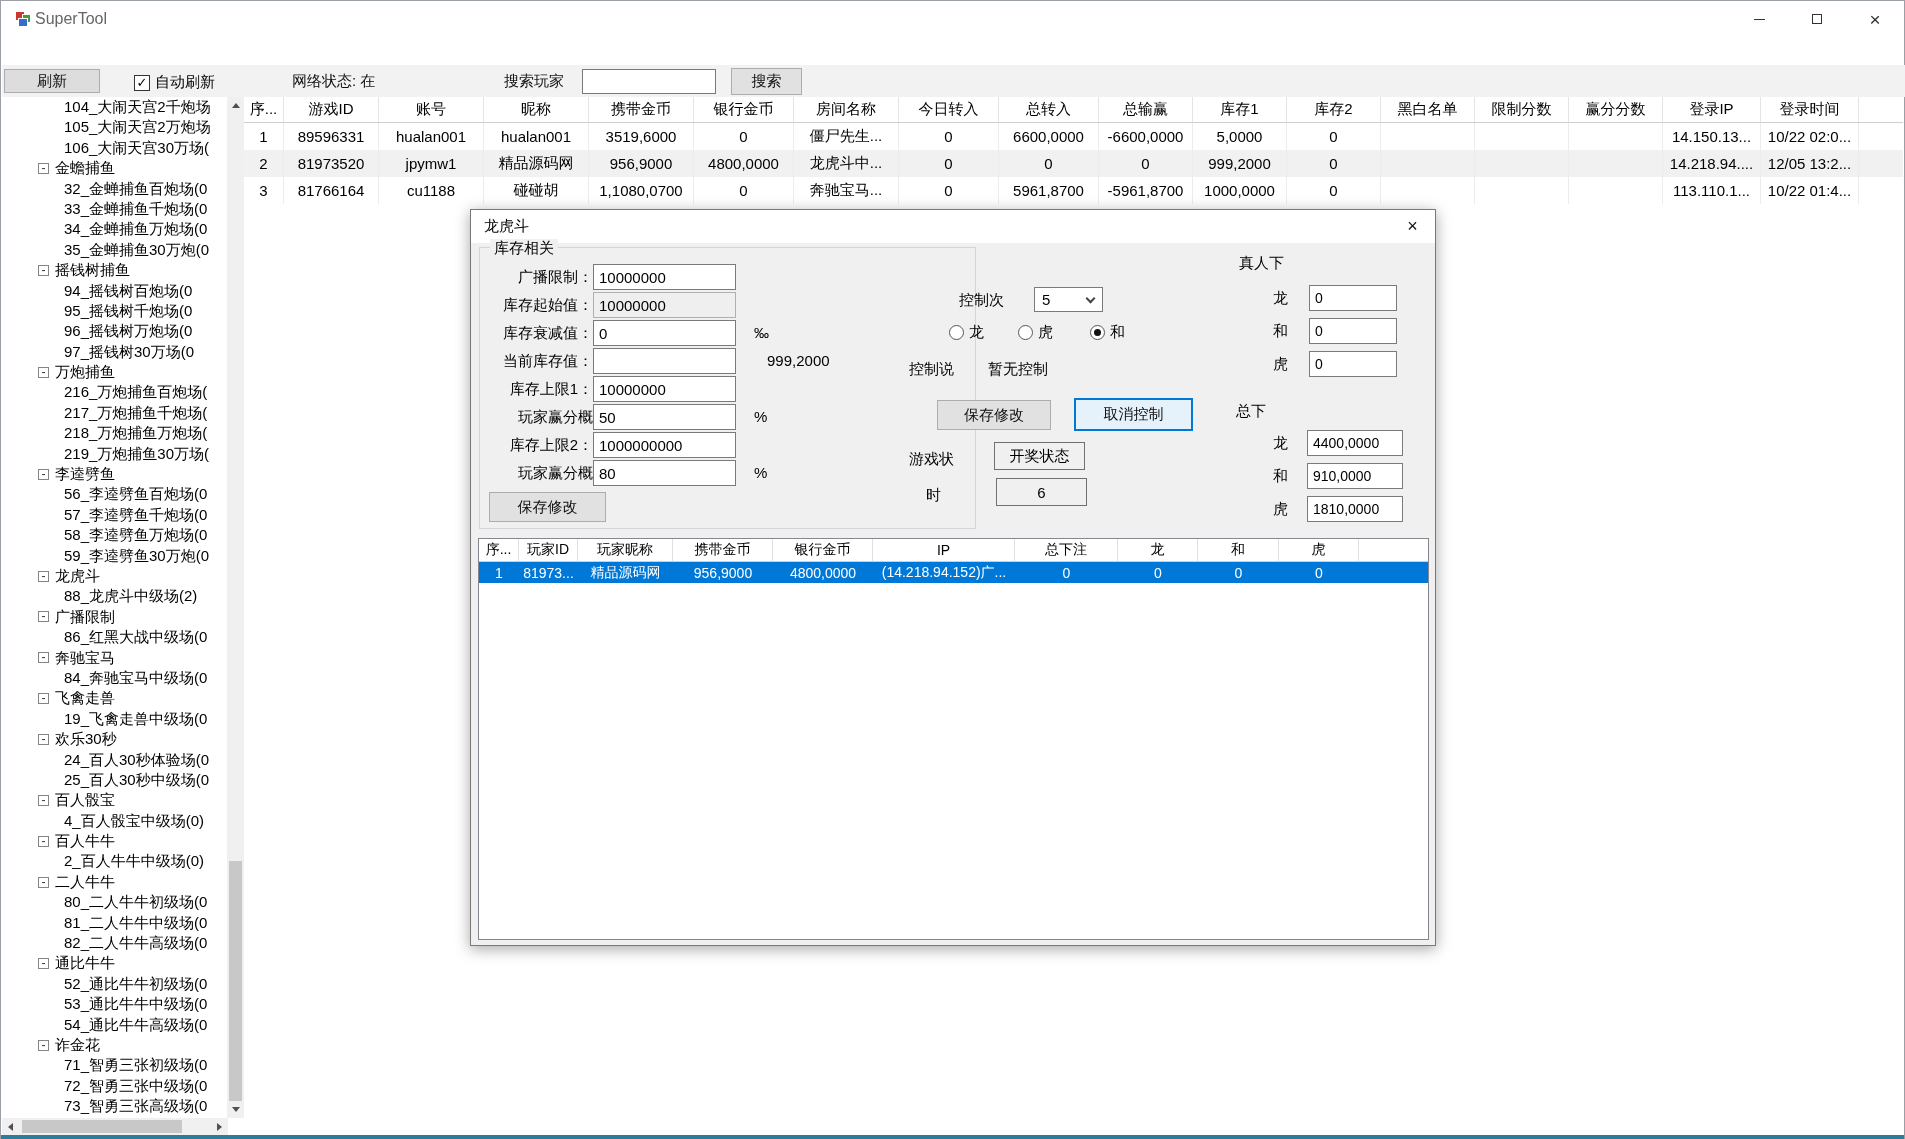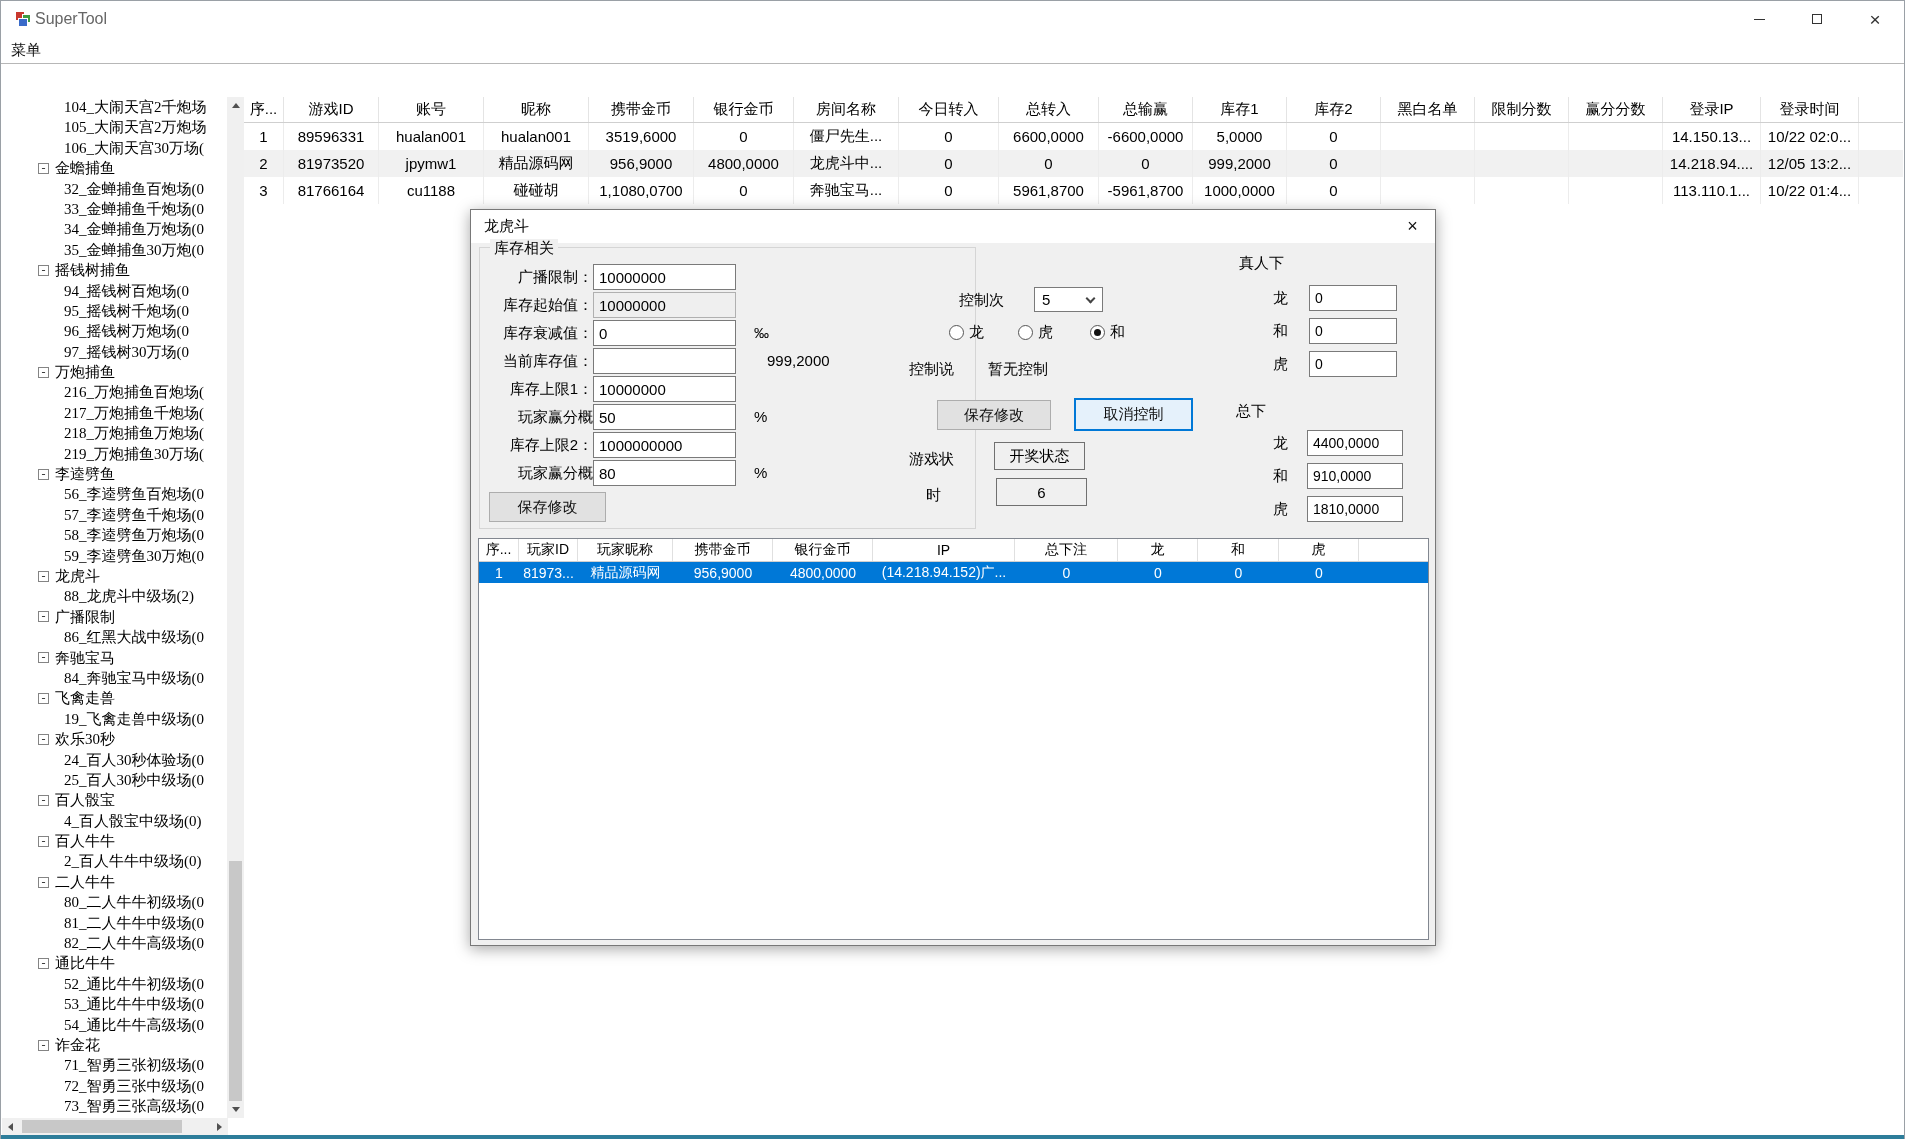--- a/index.html
+++ b/index.html
@@ -27,21 +27,21 @@
   .btn { background:#e1e1e1; border:1px solid #adadad; display:flex; align-items:center; justify-content:center; font-size:15px; color:#111; }
   .tb-refresh { position:absolute; left:2px; top:4px; width:96px; height:24px; background:#ddd; }
   .tb-check { position:absolute; left:132px; top:8px; display:flex; align-items:center; }
   .cbox { width:16px; height:16px; background:#fff; border:1px solid #333; display:flex; align-items:center; justify-content:center; font-size:13px; line-height:1; margin-right:5px; }
   .tb-label { position:absolute; top:7px; color:#111; }
   .tb-input { position:absolute; left:580px; top:4px; width:134px; height:25px; border:1px solid #7a7a7a; background:#fff; font-size:15px; padding:0 5px; font-family:inherit; }
   .tb-search { position:absolute; left:729px; top:3px; width:71px; height:27px; }
 
   
   .tree { position:absolute; left:1px; top:96px; width:225px; height:1021px; background:#fff; overflow:hidden; }
-  .tree-row { height:20.4px; line-height:20.4px; white-space:nowrap; overflow:hidden; display:flex; align-items:center;font-family:Liberation Serif, serif; }
+  .tree-row { height:20.4px; line-height:20.4px; white-space:nowrap; overflow:hidden; display:flex; align-items:center; }
   .tree-row.group { padding-left:36px; }
   .tree-row.leaf { padding-left:62px; }
   .tbox { width:11px; height:11px; border:1px solid #848484; background:#fff; font-size:12px; line-height:9px; text-align:center; margin-right:6px; color:#333; flex:0 0 auto; }
   .tlabel { font-size:15px; }
 
   
   .vscroll { position:absolute; left:226px; top:96px; width:17px; height:1021px; background:#f0f0f0; }
   .hscroll { position:absolute; left:1px; top:1117px; width:226px; height:17px; background:#f0f0f0; }
   .sc-btn { position:absolute; width:17px; height:17px; display:flex; align-items:center; justify-content:center; }
   .thumb-v { position:absolute; left:2px; width:13px; background:#c8c8c8; }
@@ -109,24 +109,32 @@
         </div>
       <div class="win-btn">
           <span class="max-box"></span>
         </div>
       <div class="win-btn">
           <span class="close-x">×</span>
         </div>
     </div>
   </div>
 
-  <div class="menubar">
-    <span class="menu-item">菜单</span>
+
+  <div class="toolbar">
+    <div class="btn tb-refresh">刷新</div>
+    <div class="tb-check">
+      <span class="cbox">✓</span>
+      <span>自动刷新</span>
+    </div>
+    <span class="tb-label" style="left:290px">网络状态: 在</span>
+    <span class="tb-label" style="left:502px">搜索玩家</span>
+    <input class="tb-input" value="" style="">
+    <div class="btn tb-search">搜索</div>
   </div>
-
 
   <div class="tree" id="game-tree">
       <div class="tree-row leaf">
         <span class="tlabel">104_大闹天宫2千炮场</span>
       </div>
       <div class="tree-row leaf">
         <span class="tlabel">105_大闹天宫2万炮场</span>
       </div>
       <div class="tree-row leaf">
         <span class="tlabel">106_大闹天宫30万场(</span>

